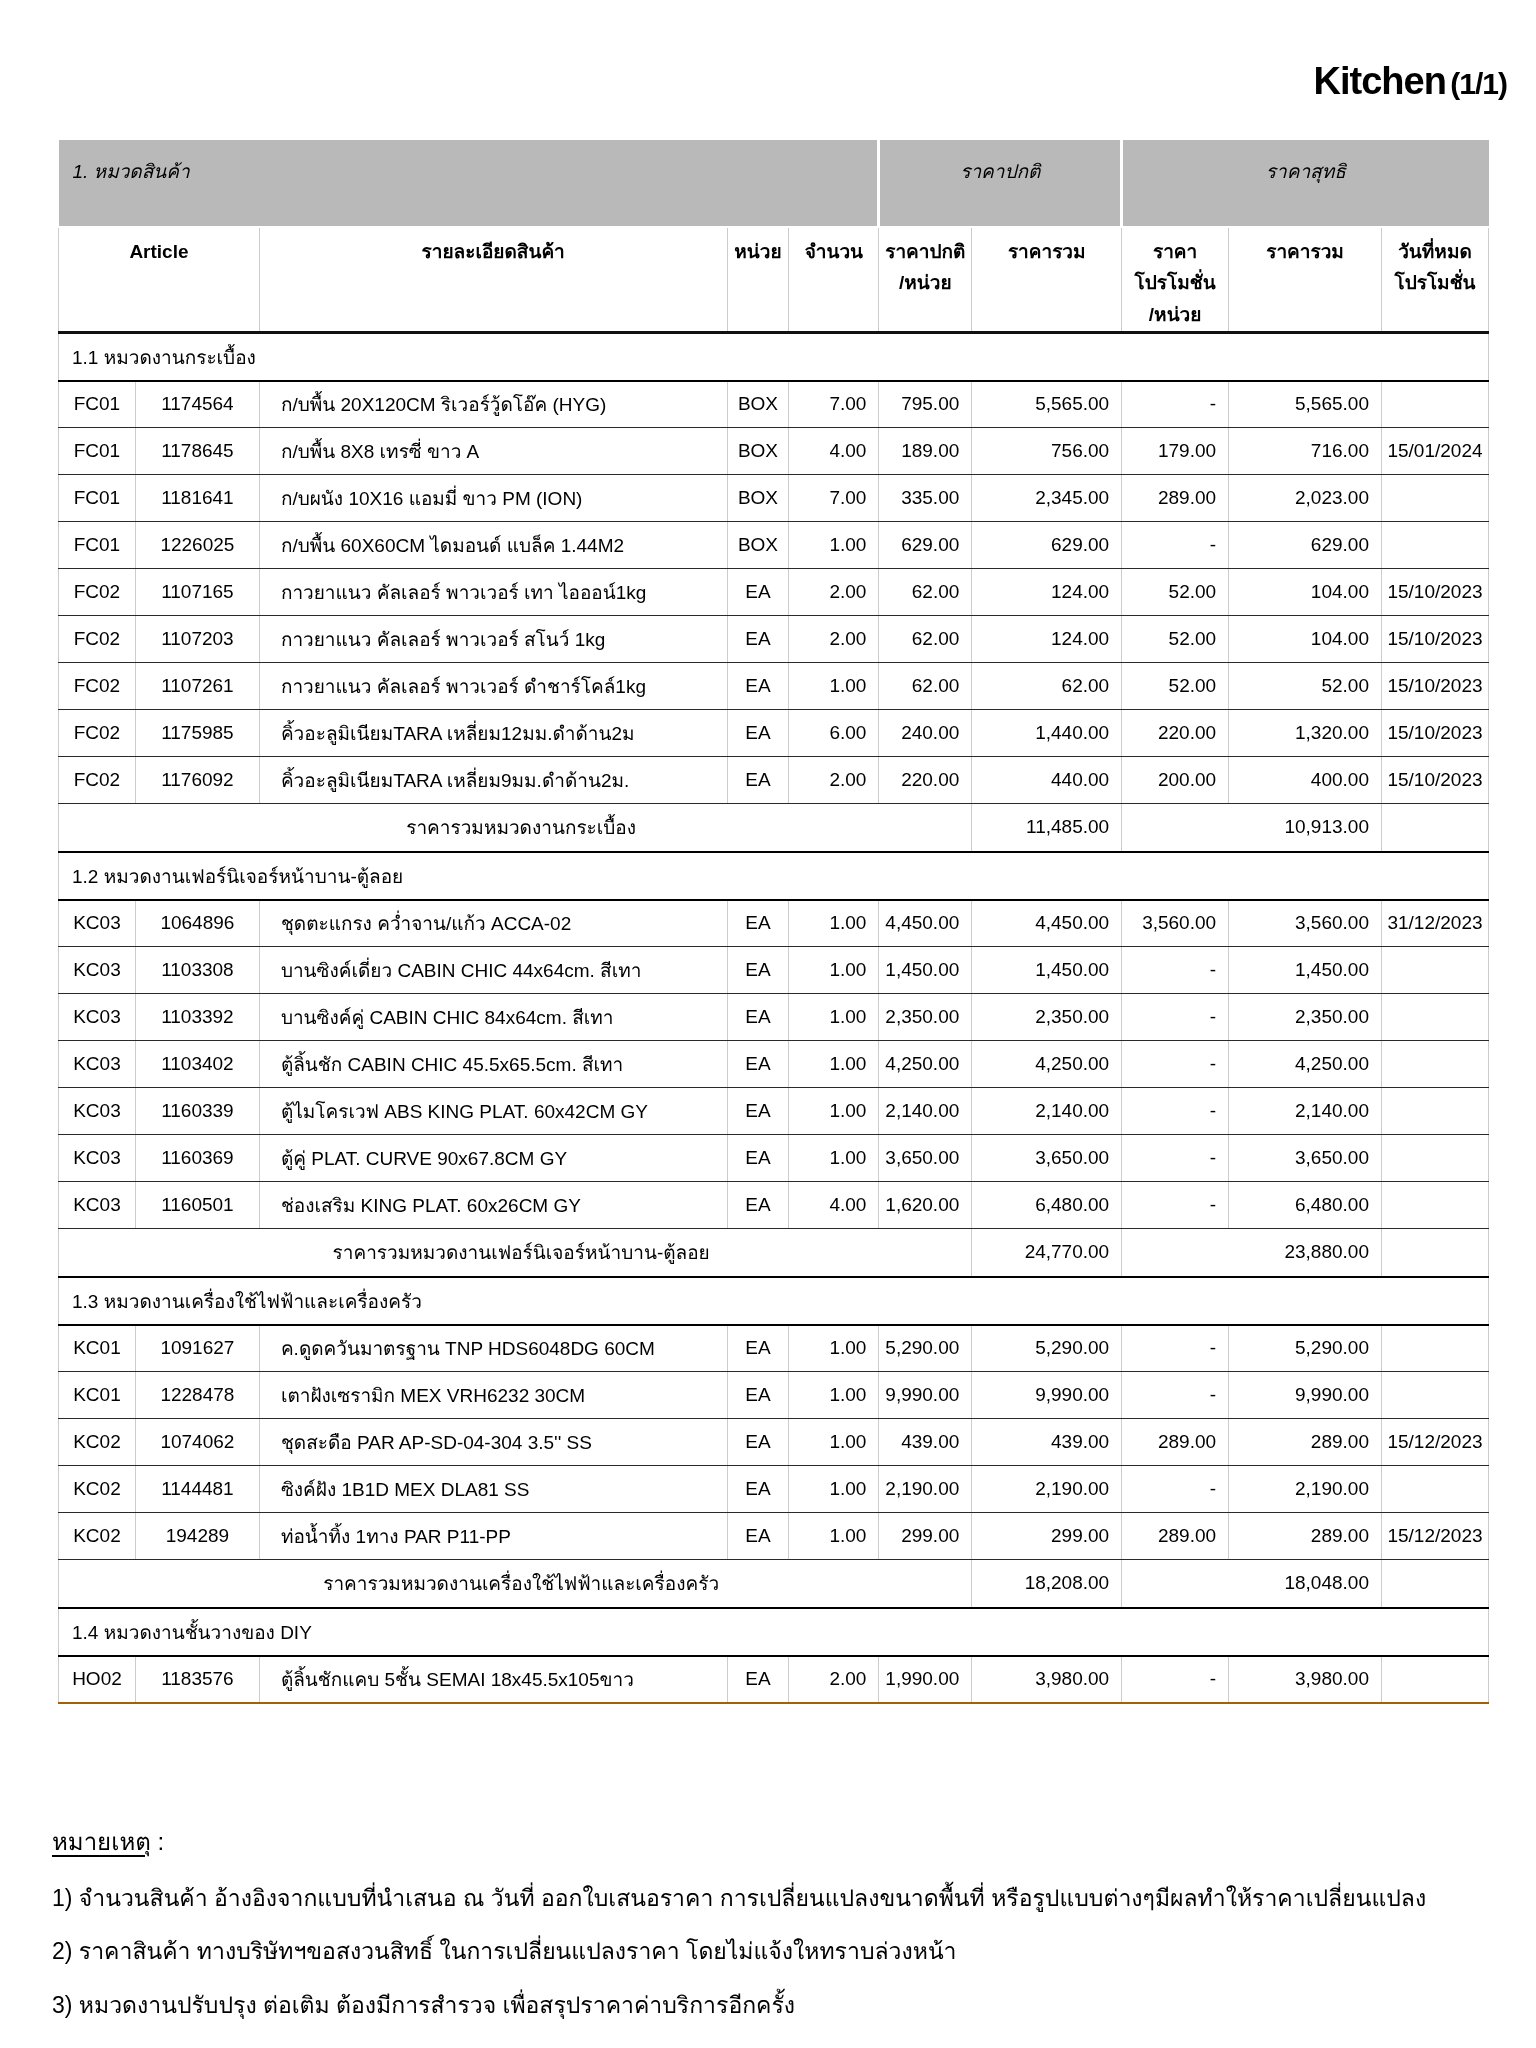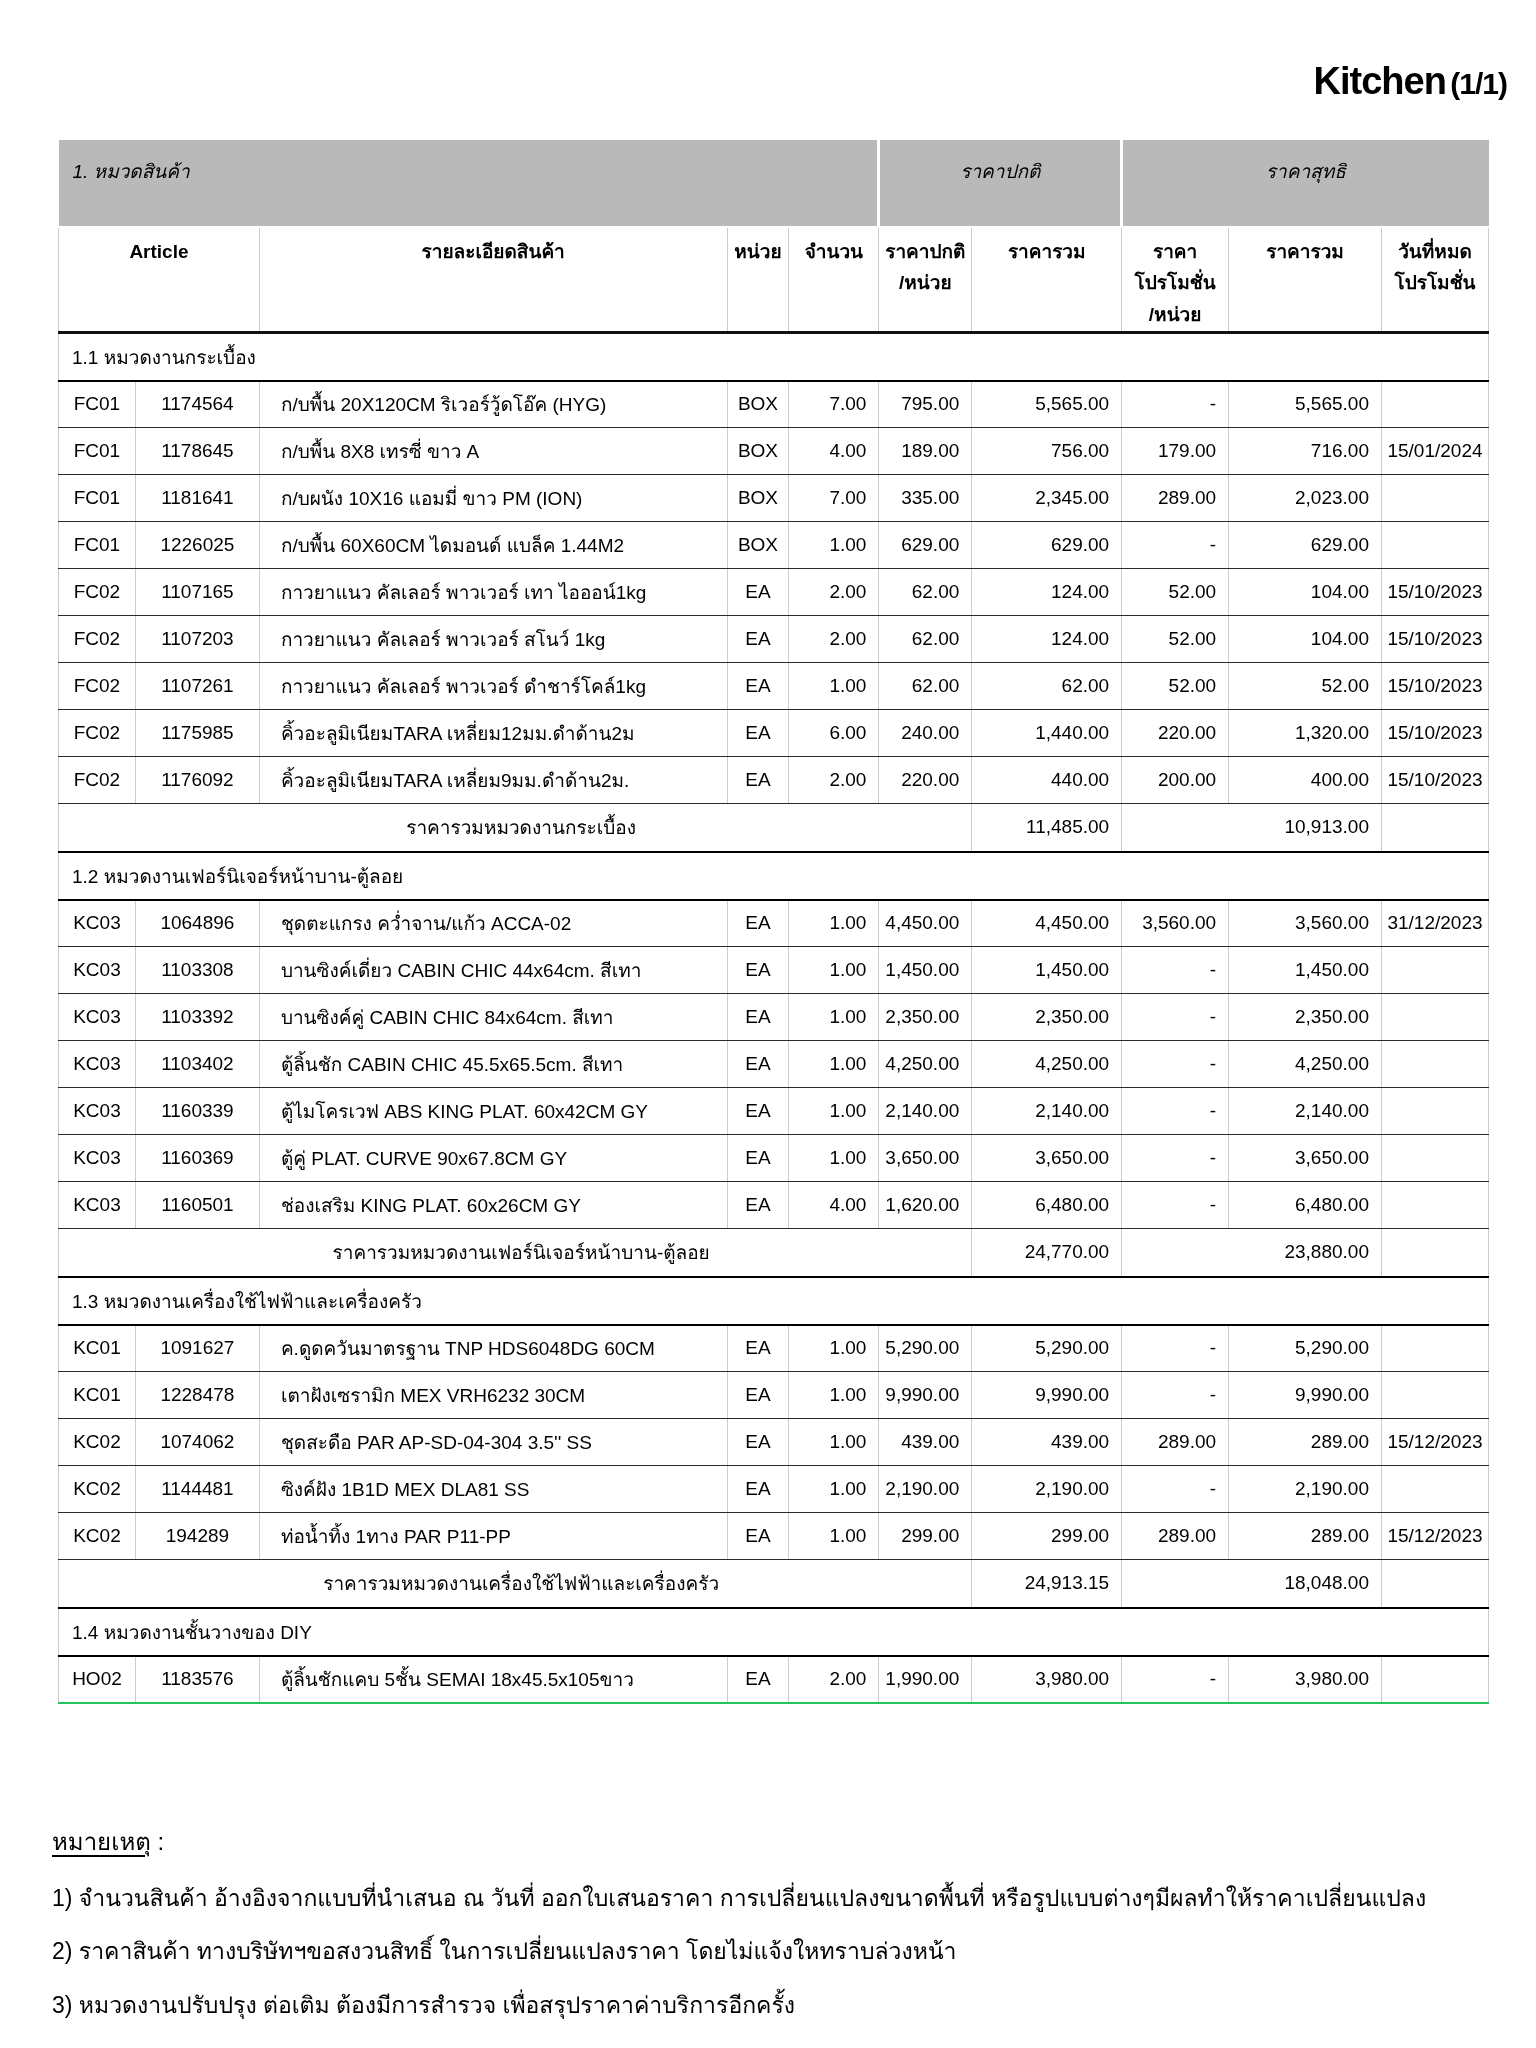--- a/index.html
+++ b/index.html
@@ -48,21 +48,21 @@
     border-right: 1px solid #cccccc; border-left: 1px solid #cccccc;
     overflow: hidden; white-space: nowrap;
   }
   tr.section-row td {
     border-top: 2px solid #000; border-bottom: 2px solid #000;
     border-left: 1px solid #cccccc; border-right: 1px solid #cccccc;
     text-align: left; padding-left: 13px; height: 48px;
   }
   tr.subtotal-row td { height: 48px; }
   tr.subtotal-row td.label { text-align: center; padding-left: 13px; }
-  tr.last-row td { border-bottom: 2px solid #22c55e; margin-top: 28px; }
+  tr.last-row td { border-bottom: 2px solid #a16207; margin-top: 28px; }
 
   .a-l { text-align: left; padding-left: 21px; }
   .a-c { text-align: center; }
   .a-r { text-align: right; padding-right: 12px; }
 
   
   .notes { margin-left: 12px; margin-top: 118px; font-size: 23px; }
   .notes-heading { margin-bottom: 24px; font-size: 24px; }
   .notes-heading .u { text-decoration: underline; text-underline-offset: 5px; }
   .note-line { margin-bottom: 26px; line-height: 1.2; white-space: nowrap; }
@@ -381,21 +381,21 @@
           <td class="a-c">EA</td>
           <td class="a-r">1.00</td>
           <td class="a-r">299.00</td>
           <td class="a-r">299.00</td>
           <td class="a-r">289.00</td>
           <td class="a-r">289.00</td>
           <td class="a-c">15/12/2023</td>
         </tr>
         <tr class="subtotal-row">
           <td colspan="6" class="label">ราคารวมหมวดงานเครื่องใช้ไฟฟ้าและเครื่องครัว</td>
-          <td class="a-r">24,913.15</td>
+          <td class="a-r">18,208.00</td>
           <td colspan="2" class="a-r">18,048.00</td>
           <td></td>
         </tr>
         <tr class="section-row">
           <td colspan="10">1.4 หมวดงานชั้นวางของ DIY</td>
         </tr>
         <tr class="data-row last-row">
           <td class="a-c">HO02</td>
           <td class="a-c">1183576</td>
           <td class="a-l">ตู้ลิ้นชักแคบ 5ชั้น SEMAI 18x45.5x105ขาว</td>

